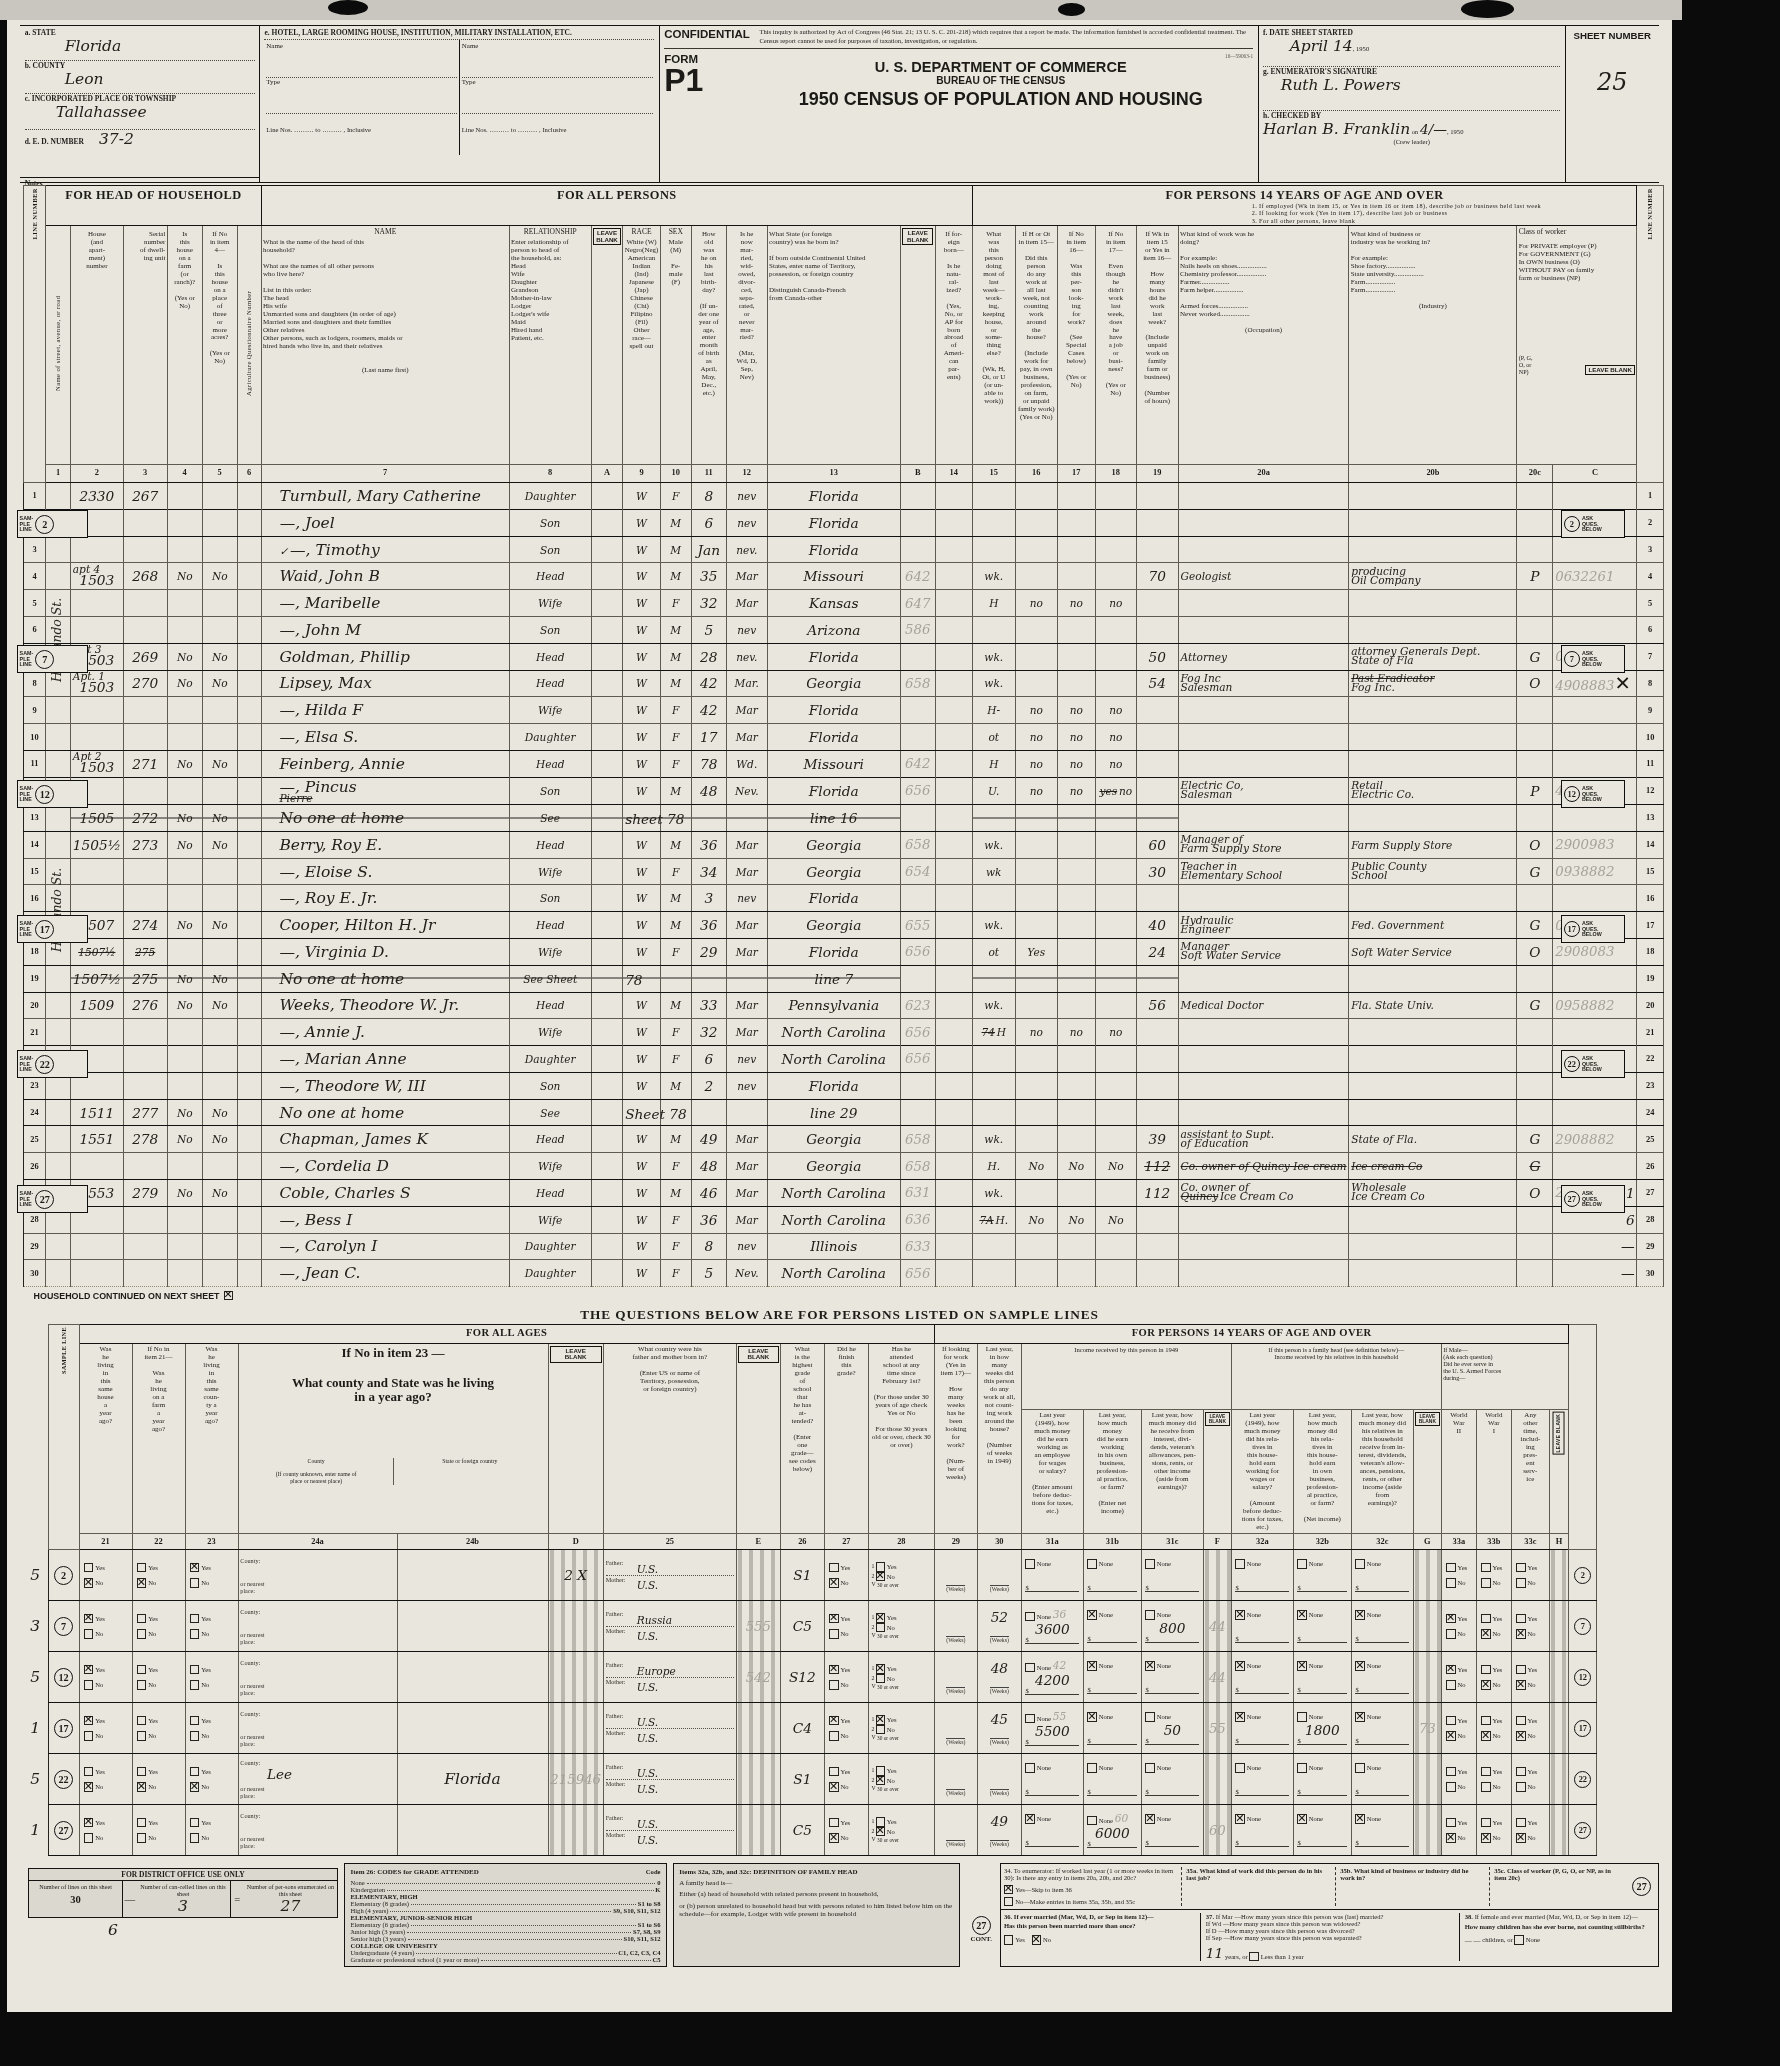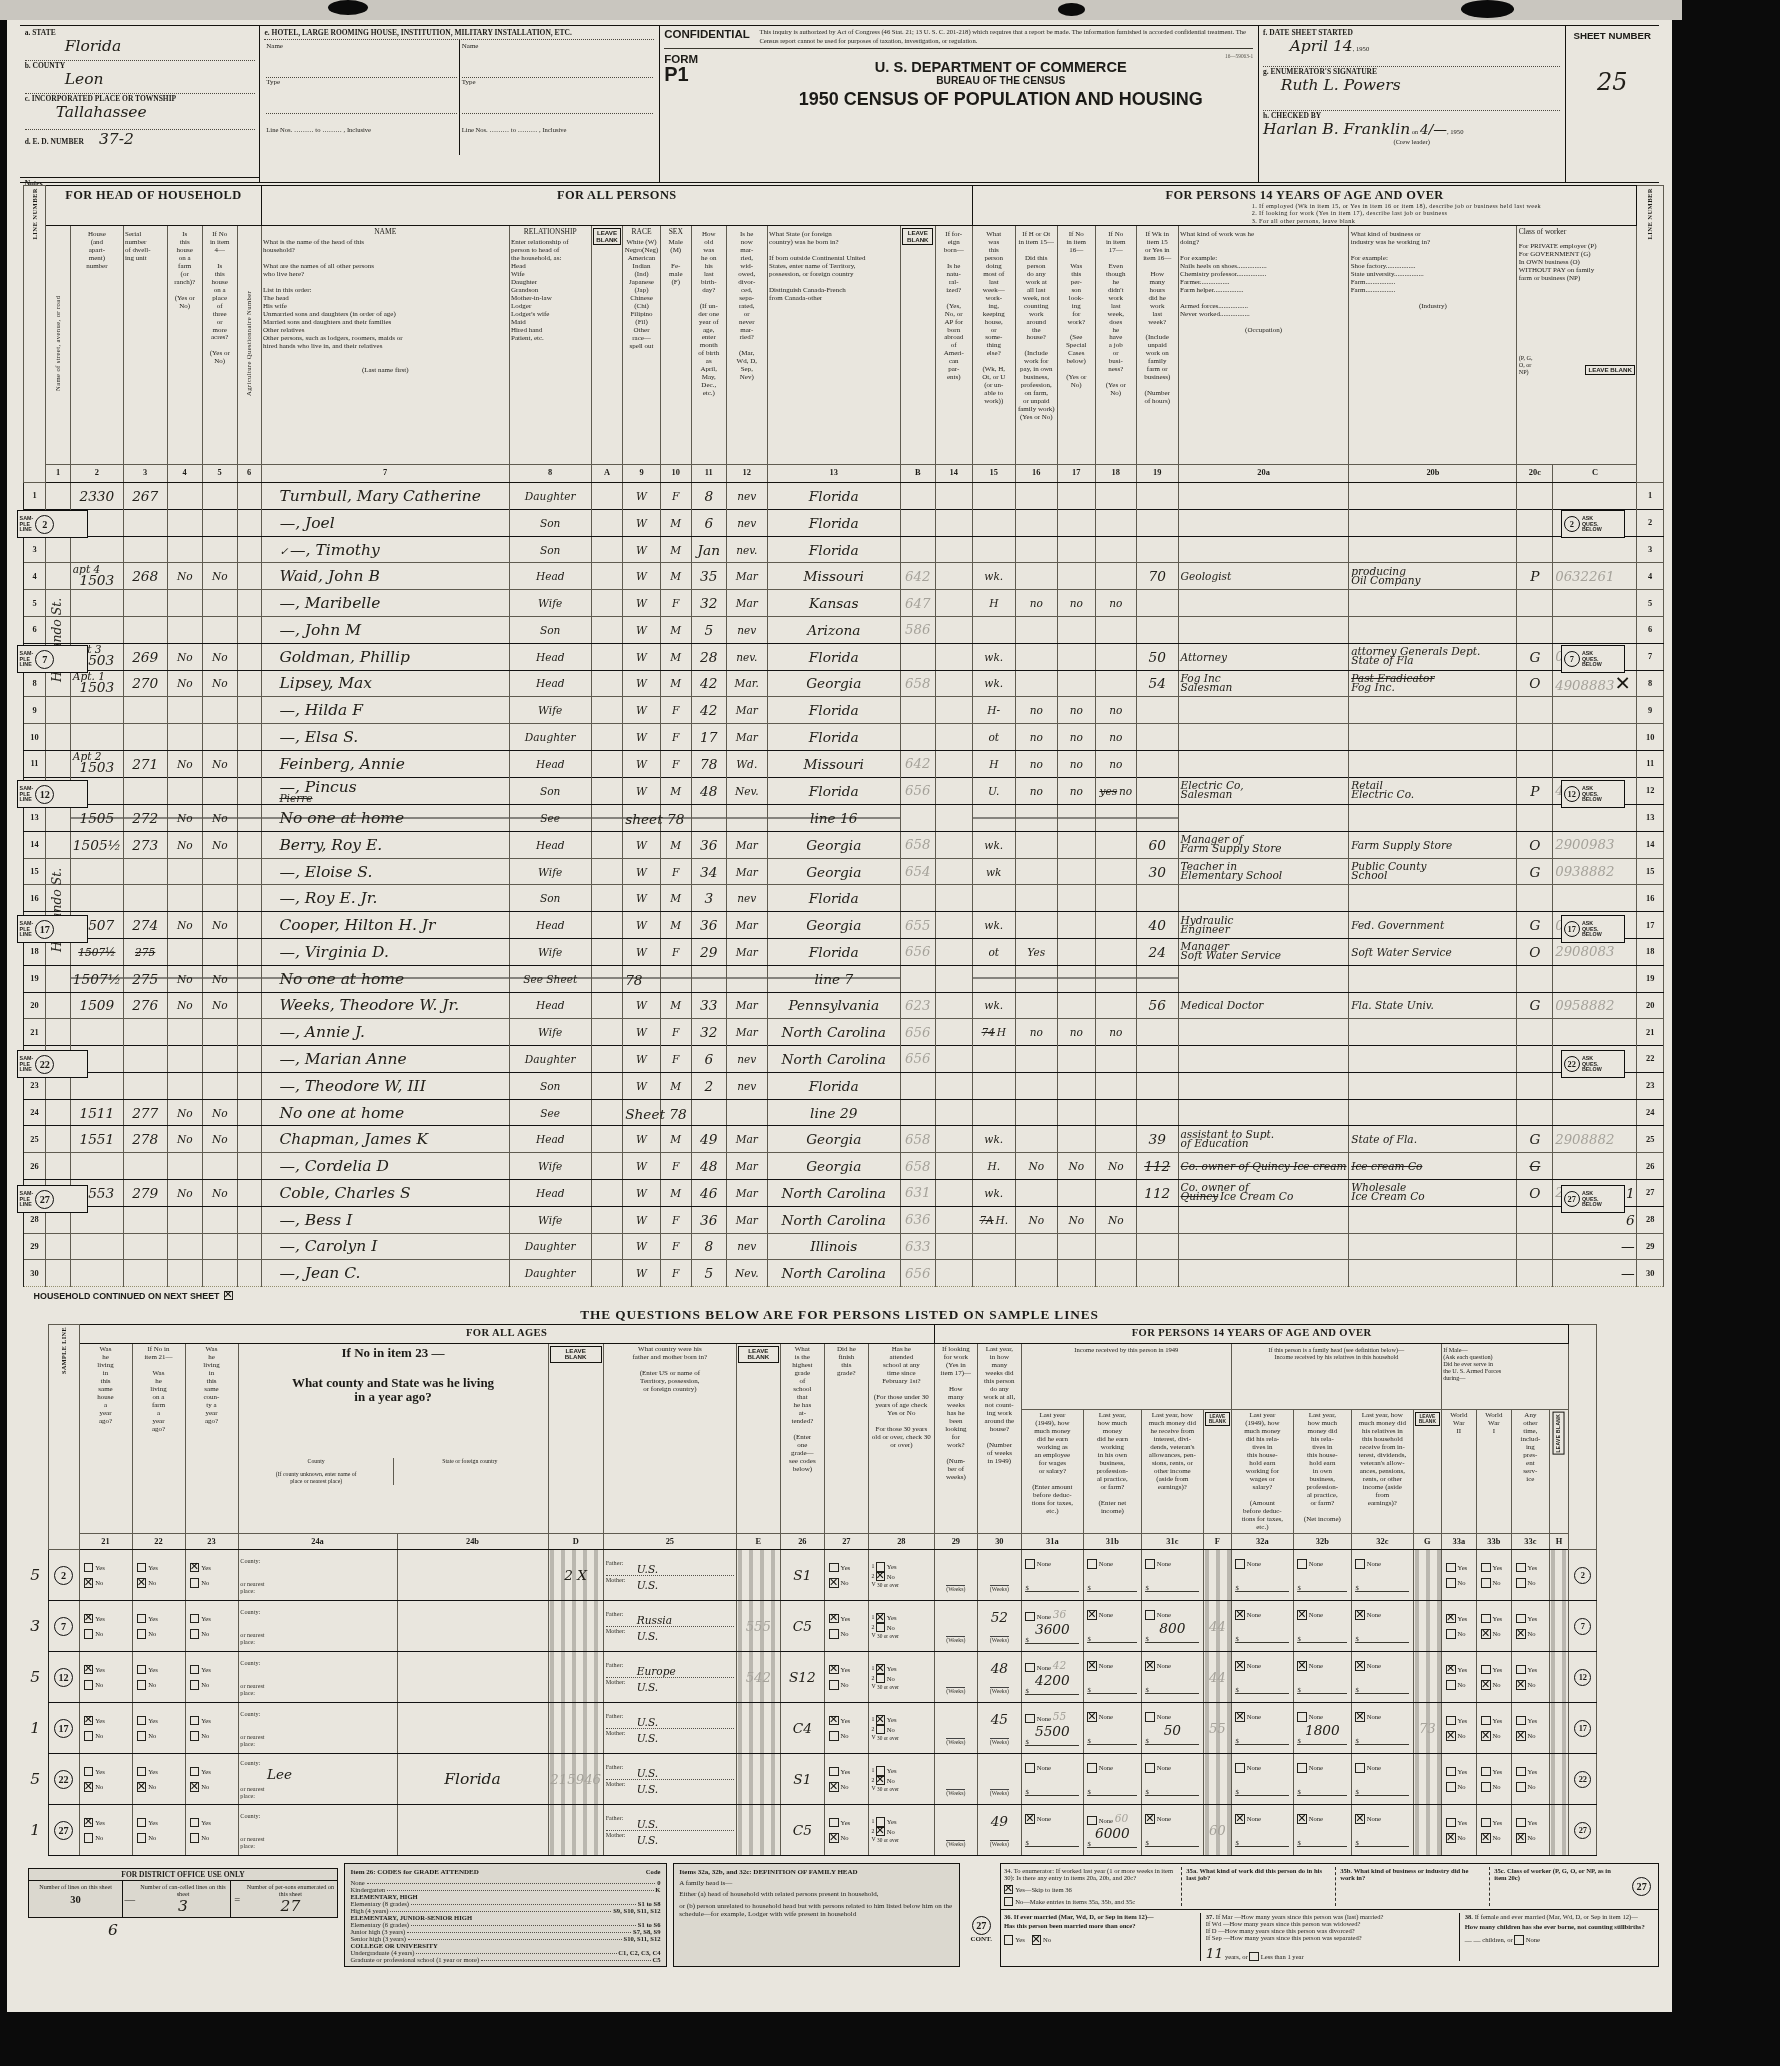--- a/index.html
+++ b/index.html
@@ -109,21 +109,21 @@
     </div>
 
     <div class="hcol" style="width:589px">
       <div style="display:flex;gap:6.2px;border-bottom:0.4px solid #3a382f;padding-bottom:3.5px">
         <div class="sans b" style="font-size:11.5px;width:89px">CONFIDENTIAL</div>
         <div style="font-size:6.6px;line-height:1.25;flex:1">This inquiry is authorized by Act of Congress (46 Stat. 21; 13 U. S. C. 201-218) which requires that a report be made. The information furnished is accorded confidential treatment.  The Census report cannot be used for purposes of taxation, investigation, or regulation.</div>
       </div>
       <div style="display:flex;margin-top:3.5px">
         <div style="width:84px">
           <div class="sans b" style="font-size:11.5px">FORM</div>
-          <div class="sans b" style="font-size:20px;line-height:.95">P1</div>
+          <div class="sans b" style="font-size:32px;line-height:.95">P1</div>
         </div>
         <div style="flex:1;text-align:center">
           <div style="font-size:5.3px;text-align:right;color:#55524a">16—59063-1</div>
           <div class="sans b" style="font-size:14.6px">U. S. DEPARTMENT OF COMMERCE</div>
           <div class="sans b" style="font-size:10.2px">BUREAU OF THE CENSUS</div>
           <div class="sans b" style="font-size:18px;margin-top:2.7px">1950 CENSUS OF POPULATION AND HOUSING</div>
         </div>
       </div>
     </div>
 
@@ -195,21 +195,21 @@
             <th class="hv">
               <div class="vert" style="font-size:6.6px;height:230px;margin:auto">Name of street, avenue, or road</div>
             </th>
             <th style="text-align:center">
               <div class="pre" style="margin-top:2.7px">House
 (and
 apart-
 ment)
 number</div>
             </th>
-            <th style="text-align:left">
+            <th style="text-align:right">
               <div class="pre" style="margin-top:2.7px">Serial
 number
 of dwell-
 ing unit</div>
             </th>
             <th style="text-align:center">
               <div class="pre" style="margin-top:2.7px">Is
 this
 house
 on a

